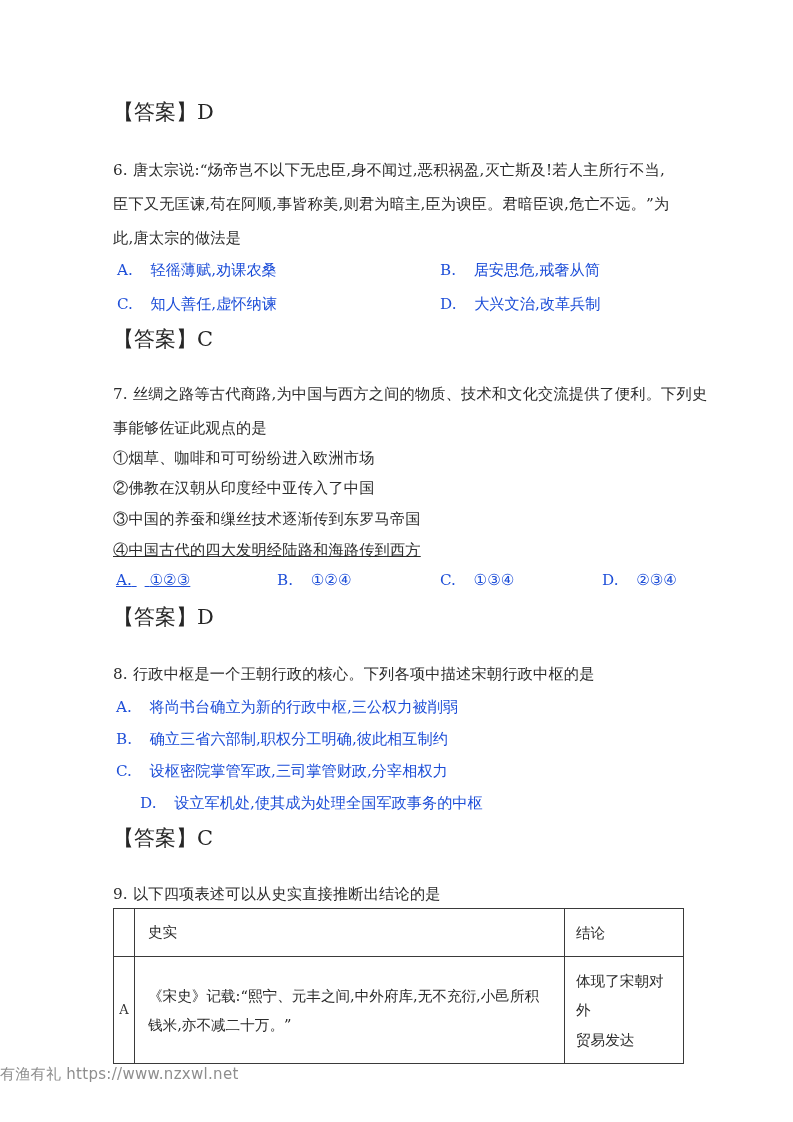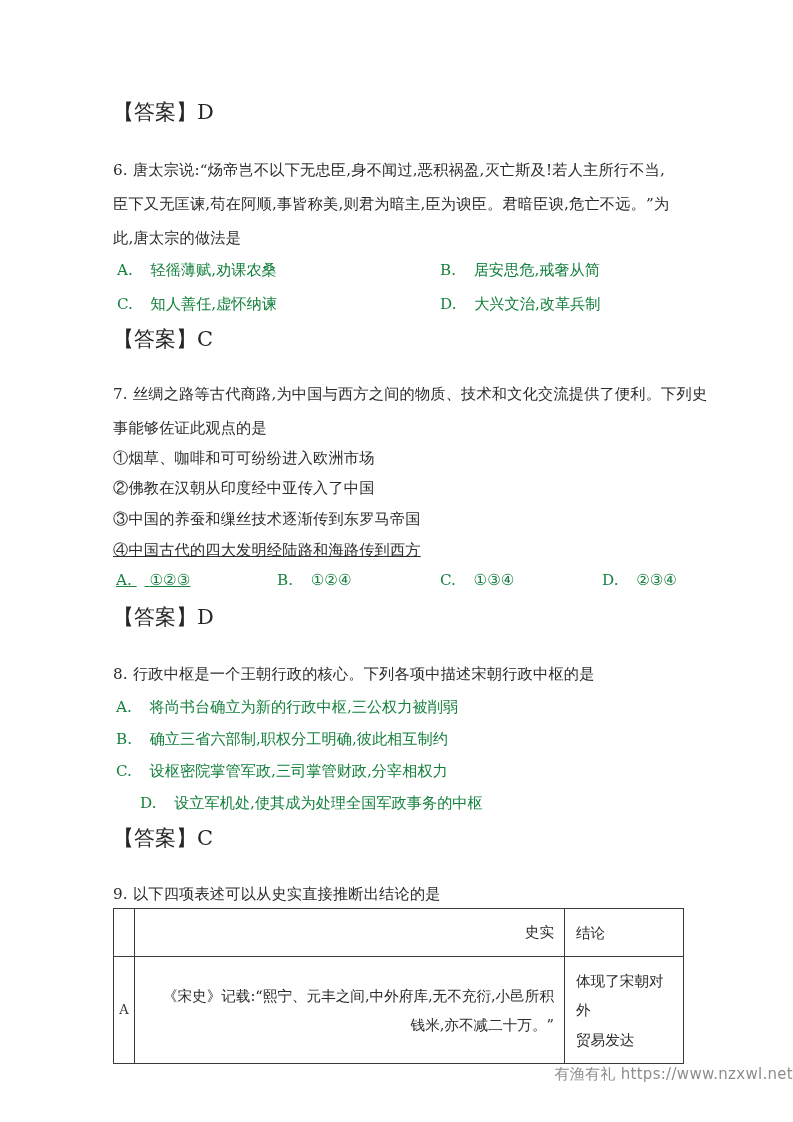--- a/index.html
+++ b/index.html
@@ -35,41 +35,41 @@
   .answer {
     position: absolute;
     font-size: 21px;
     color: #262626;
     white-space: nowrap;
   }
   .opt {
     position: absolute;
     font-size: 15.2px;
     white-space: nowrap;
-    color: #15803d;
+    color: #1d4ed8;
   }
 
   
   .fact-table {
     position: absolute;
     left: 113px;
     top: 908px;
     width: 568px;
     border-collapse: collapse;
     table-layout: fixed;
     font-size: 14.6px;
     color: #2b2b2b;
   }
   .fact-table td {
     border: 1px solid #3a3a3a;
     padding: 0;
     vertical-align: middle;
   }
   .col-label  { width: 20px;  text-align: center; }
-  .col-fact   { width: 429px; text-align: right; }
+  .col-fact   { width: 429px; }
   .col-concl  { width: 118px; }
 
   .cell-pad {
     padding: 9px 10px 9px 13px;
     line-height: 2.0;
   }
   .cell-pad-head {
     padding: 11px 10px 11px 13px;
     line-height: 1.4;
   }
@@ -83,21 +83,21 @@
     font-size: 13px;
     color: #333;
   }
 
   
   .watermark {
     position: absolute;
     left: 0;
     top: 1065px;
     width: 793px;
-    text-align: right;
+    text-align: left;
     font-family: "DejaVu Sans", "Liberation Sans", sans-serif;
     font-size: 15px;
     color: #8e8e8e;
     letter-spacing: 0.3px;
     white-space: nowrap;
   }
 </style>
 </head>
 <body>
 

